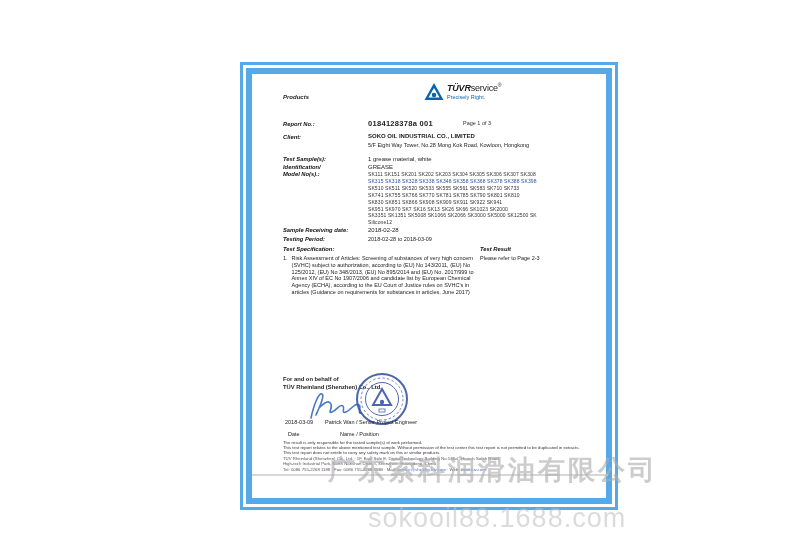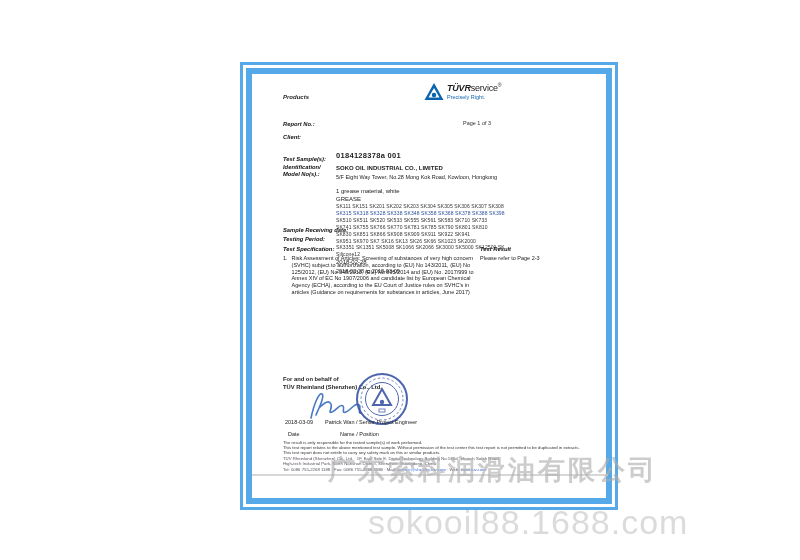--- a/index.html
+++ b/index.html
@@ -23,21 +23,21 @@
 
   .logo { left:172px; top:8px; display:flex; align-items:flex-start; gap:3px; }
   .logo-text-line { font-size:9px; letter-spacing:-0.2px; white-space:nowrap; }
   .logo-bold { font-weight:bold;font-style:italic; }
   .logo-reg { font-size:5px; vertical-align:super; }
   .logo-tagline { font-size:5.5px; color:#0a64ad; margin-top:1px; }
 
   .page-ind { left:211px; top:46px; font-size:5.5px; color:#333; }
 
   .row-label-col { left:31px; }
-  .val-col { left:84px;margin-top:32px; }
+  .val-col { left:116px; }
 
   .report-no-val { font-weight:bold; font-size:7.5px; letter-spacing:0.3px; }
   .client-name { font-weight:bold; font-size:6px; }
   .client-addr { font-size:5.5px; }
 
   .model-lines div { font-size:5px; line-height:6.9px; white-space:nowrap; letter-spacing:0.1px; color:#333; }
   .model-lines .c1 { color:#2a4f9c; }
 
   .spec-wrap { left:31px; top:181px; width:192px; display:flex; gap:4px; }
   .spec-num { font-size:5.5px; }
@@ -57,21 +57,21 @@
   .foot-addr { left:31px; top:382px; width:300px; }
   .foot-addr div { font-size:4.3px; line-height:5px; color:#5a5260; }
   .foot-contact { left:31px; top:392.5px; font-size:4.3px; color:#5a5260; white-space:nowrap; }
   .foot-contact a { color:#3a6bd8; text-decoration:none; }
 
   .scan-line { left:0px; top:400px; width:356px; height:2px; background:#d7d7d7; }
 
   
   .wm-cn { position:absolute; left:328px; top:452px; font-size:27px; font-weight:bold;
            letter-spacing:3px; color:rgba(172,172,172,0.62); white-space:nowrap; z-index:5; }
-  .wm-url { position:absolute; left:368px; top:503px; font-size:34px;
+  .wm-url { position:absolute; left:368px; top:503px; font-size:27px;
             letter-spacing:1px; color:rgba(190,190,190,0.55); white-space:nowrap; z-index:5; }
 </style>
 </head>
 <body>
 
 <div class="stage">
 
   <div class="frame-outer">
     <div class="frame-inner">
       <div class="doc">

